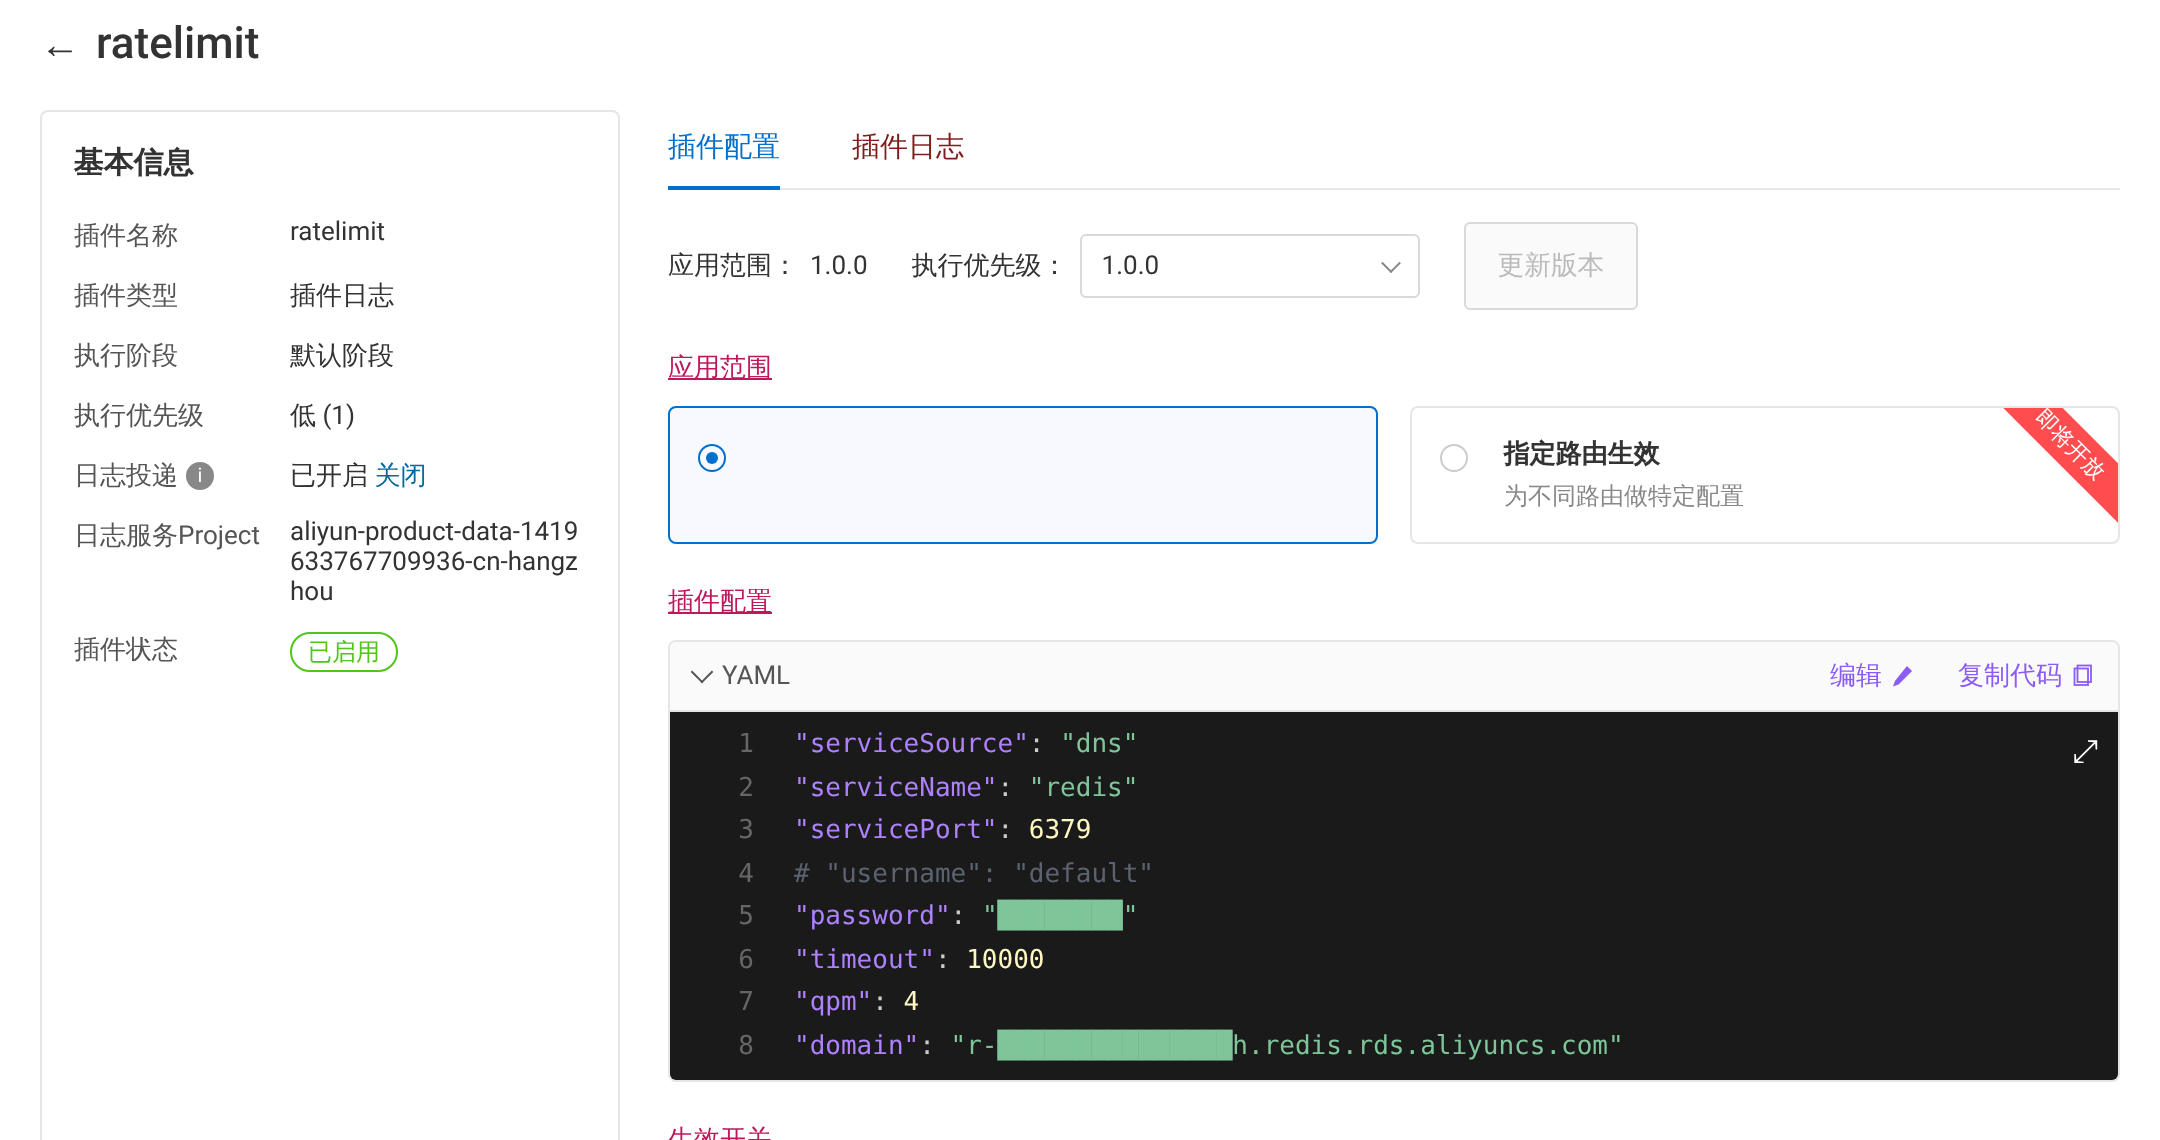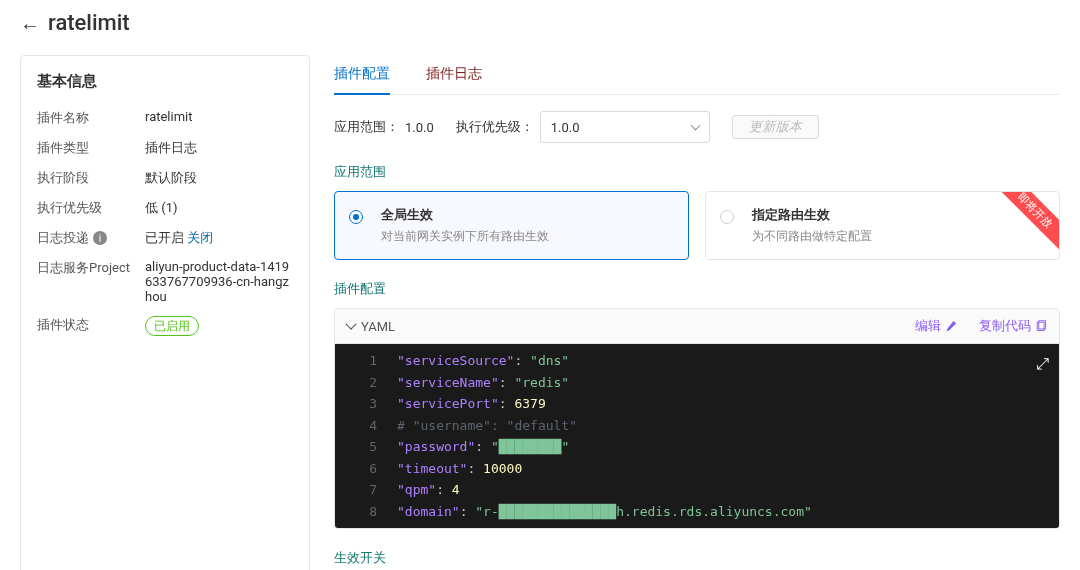--- a/index.html
+++ b/index.html
@@ -17,23 +17,23 @@
     .info-icon { display: inline-flex; width: 14px; height: 14px; border-radius: 50%; background: #888; color: #fff; font-size: 10px; align-items: center; justify-content: center; margin-left: 2px; }
     .link { color: #0369a1; cursor: pointer; }
     .badge-enabled { display: inline-block; border: 1px solid #52c41a; color: #52c41a; border-radius: 10px; padding: 2px 8px; font-size: 12px; line-height: 1.2; }
     .main { flex: 1; }
     .tabs { display: flex; border-bottom: 1px solid #e8e8e8; margin-bottom: 16px; }
     .tab { padding: 10px 0; margin-right: 36px; cursor: pointer; color: #7f1d1d; font-size: 14px; }
     .tab.active { color: #0070cc; border-bottom: 2px solid #0070cc; margin-bottom: -1px; }
     .version-row { display: flex; align-items: center; gap: 6px; margin-bottom: 20px; font-size: 13px; }
     .select { height: 32px; padding: 0 28px 0 10px; border: 1px solid #d9d9d9; border-radius: 3px; background: #fff; display: flex; align-items: center; justify-content: space-between; cursor: pointer; min-width: 170px; position: relative; }
     .select::after { content: ""; position: absolute; right: 10px; top: 50%; width: 6px; height: 6px; border-right: 1px solid #888; border-bottom: 1px solid #888; transform: translateY(-70%) rotate(45deg); }
-    .btn { height: 24px; padding: 0 16px; border: 1px solid #d9d9d9; background: #fff; border-radius: 3px; cursor: pointer; font-style: italic; }
+    .btn { height: 44px; padding: 0 16px; border: 1px solid #d9d9d9; background: #fff; border-radius: 3px; cursor: pointer; }
     .btn.disabled { color: #bbb; cursor: not-allowed; background: #fafafa; }
-    .section-label { font-size: 13px; margin-bottom: 10px; color: #0f766e; }
+    .section-label { font-size: 13px; margin-bottom: 10px; color: #be185d; text-decoration: underline; }
     .scope-row { display: flex; gap: 16px; margin-bottom: 20px; }
     .scope-card { flex: 1; border: 1px solid #e6e6e6; border-radius: 4px; padding: 14px 14px 14px 46px; display: flex; align-items: flex-start; gap: 10px; cursor: pointer; position: relative; overflow: hidden; }
     .scope-card.selected { border-color: #0070cc; background: #f7f9ff; }
     .scope-radio { position: absolute; left: 14px; top: 18px; width: 14px; height: 14px; border-radius: 50%; border: 1px solid #ccc; display: flex; align-items: center; justify-content: center; }
     .scope-card.selected .scope-radio { border-color: #0070cc; }
     .scope-card.selected .scope-radio::after { content: ""; width: 6px; height: 6px; border-radius: 50%; background: #0070cc; }
     .scope-title { font-weight: 600; font-size: 13px; margin-bottom: 4px; }
     .scope-desc { font-size: 12px; color: #888; }
     .corner-ribbon { position: absolute; top: 8px; right: -24px; background: #ff4d4f; color: #fff; font-size: 11px; padding: 3px 26px; transform: rotate(45deg); }
     .code-panel { border: 1px solid #e6e6e6; border-radius: 4px; overflow: hidden; }
@@ -118,24 +118,20 @@
         <div class="select">
           <span>1.0.0</span>
         </div>
         <button class="btn disabled" style="margin-left:16px">更新版本</button>
       </div>
 
       <div class="section-label">应用范围</div>
       <div class="scope-row">
         <div class="scope-card selected">
           <span class="scope-radio"></span>
-          <div>
-            <div class="scope-title">全局生效</div>
-            <div class="scope-desc">对当前网关实例下所有路由生效</div>
-          </div>
         </div>
         <div class="scope-card">
           <span class="scope-radio"></span>
           <div>
             <div class="scope-title">指定路由生效</div>
             <div class="scope-desc">为不同路由做特定配置</div>
           </div>
           <div class="corner-ribbon">即将开放</div>
         </div>
       </div>

